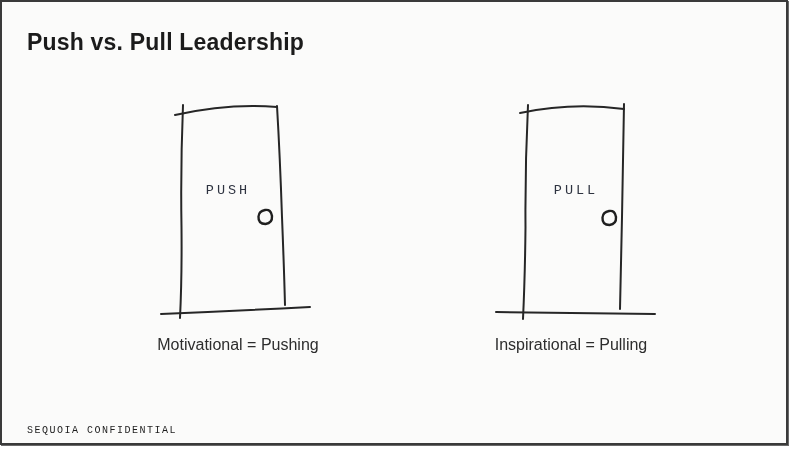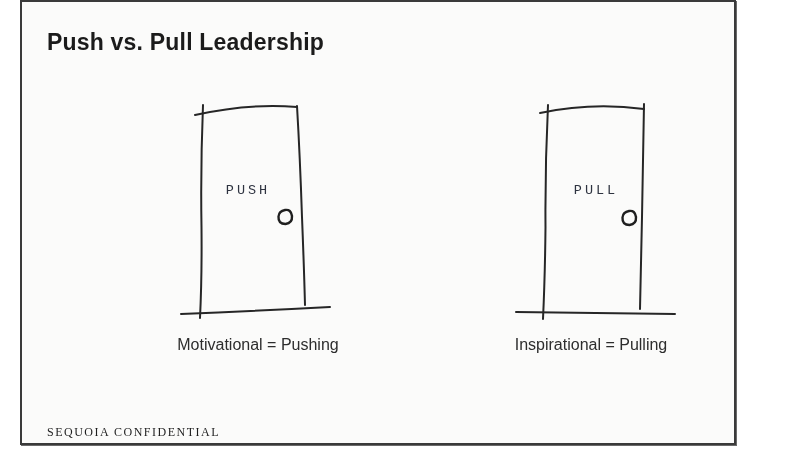--- a/index.html
+++ b/index.html
@@ -9,22 +9,22 @@
     font-family: "Liberation Sans", sans-serif;
     overflow: hidden;
   }
   .canvas {
     position: relative;
     width: 800px; height: 451px;
     background: #ffffff;
   }
   .slide {
     position: absolute;
-    left: 20px; top: 0;
-    width: 716px; height: 445px;
+    left: 0; top: 0;
+    width: 788px; height: 445px;
     background: #fbfbfa;
     border: 2px solid #3a3a3a;
     box-shadow: 1px 1px 0 #6a6a6a;
   }
   .slide-title {
     position: absolute;
     left: 25px; top: 27px;
     font-size: 23px;
     font-weight: 700;
     letter-spacing: 0.2px;
@@ -59,22 +59,22 @@
   .door-caption {
     margin-top: 9px;
     text-align: center;
     font-size: 16px;
     font-weight: 400;
     color: #2d2d2d;
   }
   .footer-confidential {
     position: absolute;
     left: 25px; top: 423px;
-    font-family: Liberation Serif, serif;
-    font-size: 12px;
+    font-family: Liberation Mono, monospace;
+    font-size: 10px;
     letter-spacing: 1.5px;
     color: #1e1e1e;
   }
 </style>
 </head>
 <body>
 
 <div class="canvas">
   <div class="slide">
 

